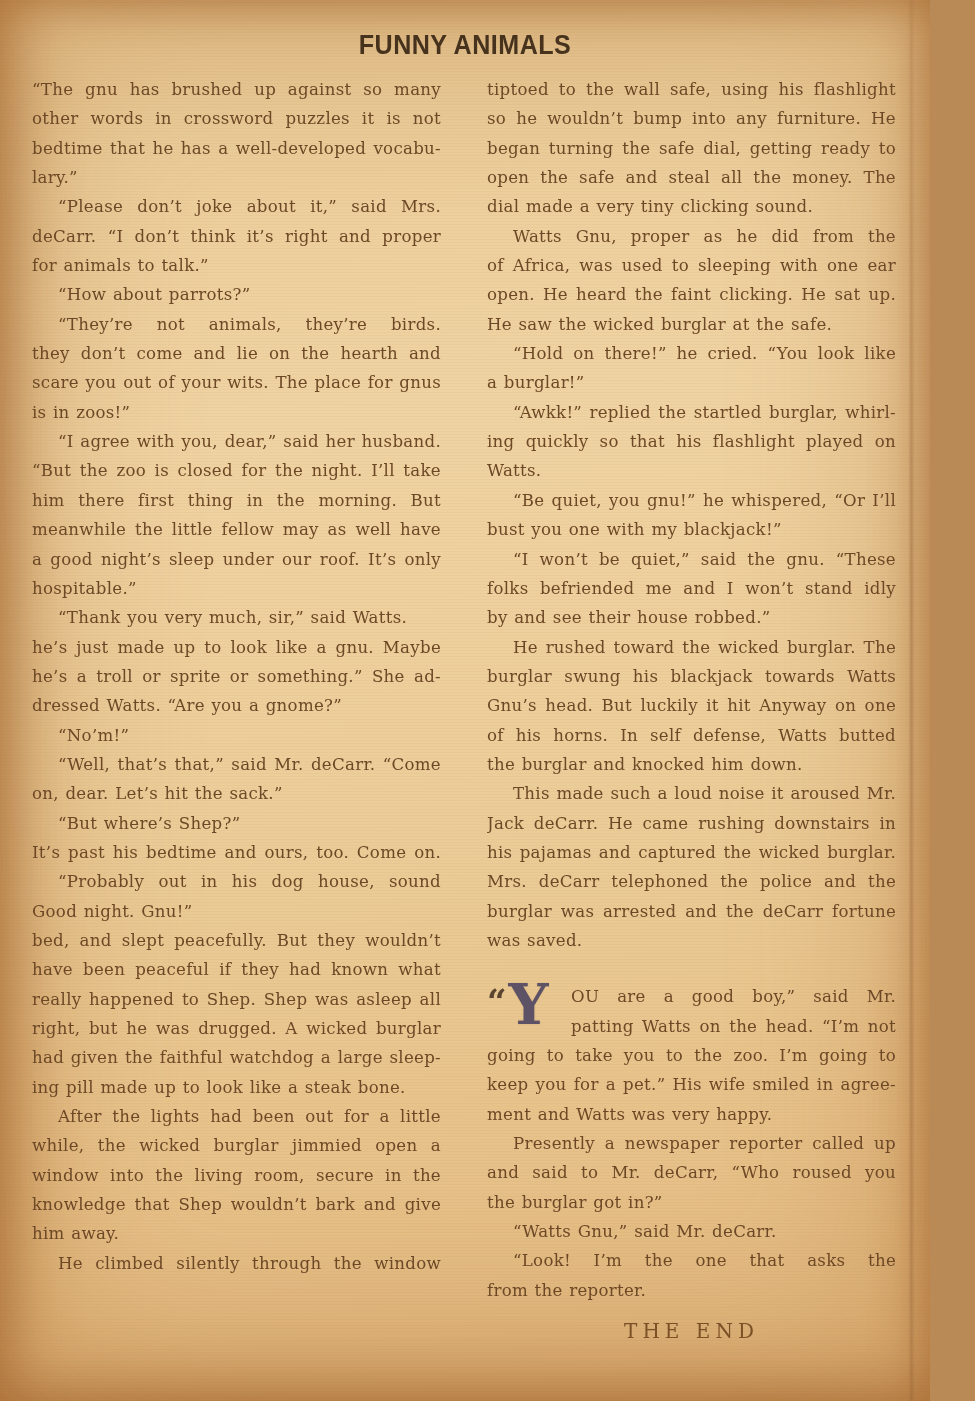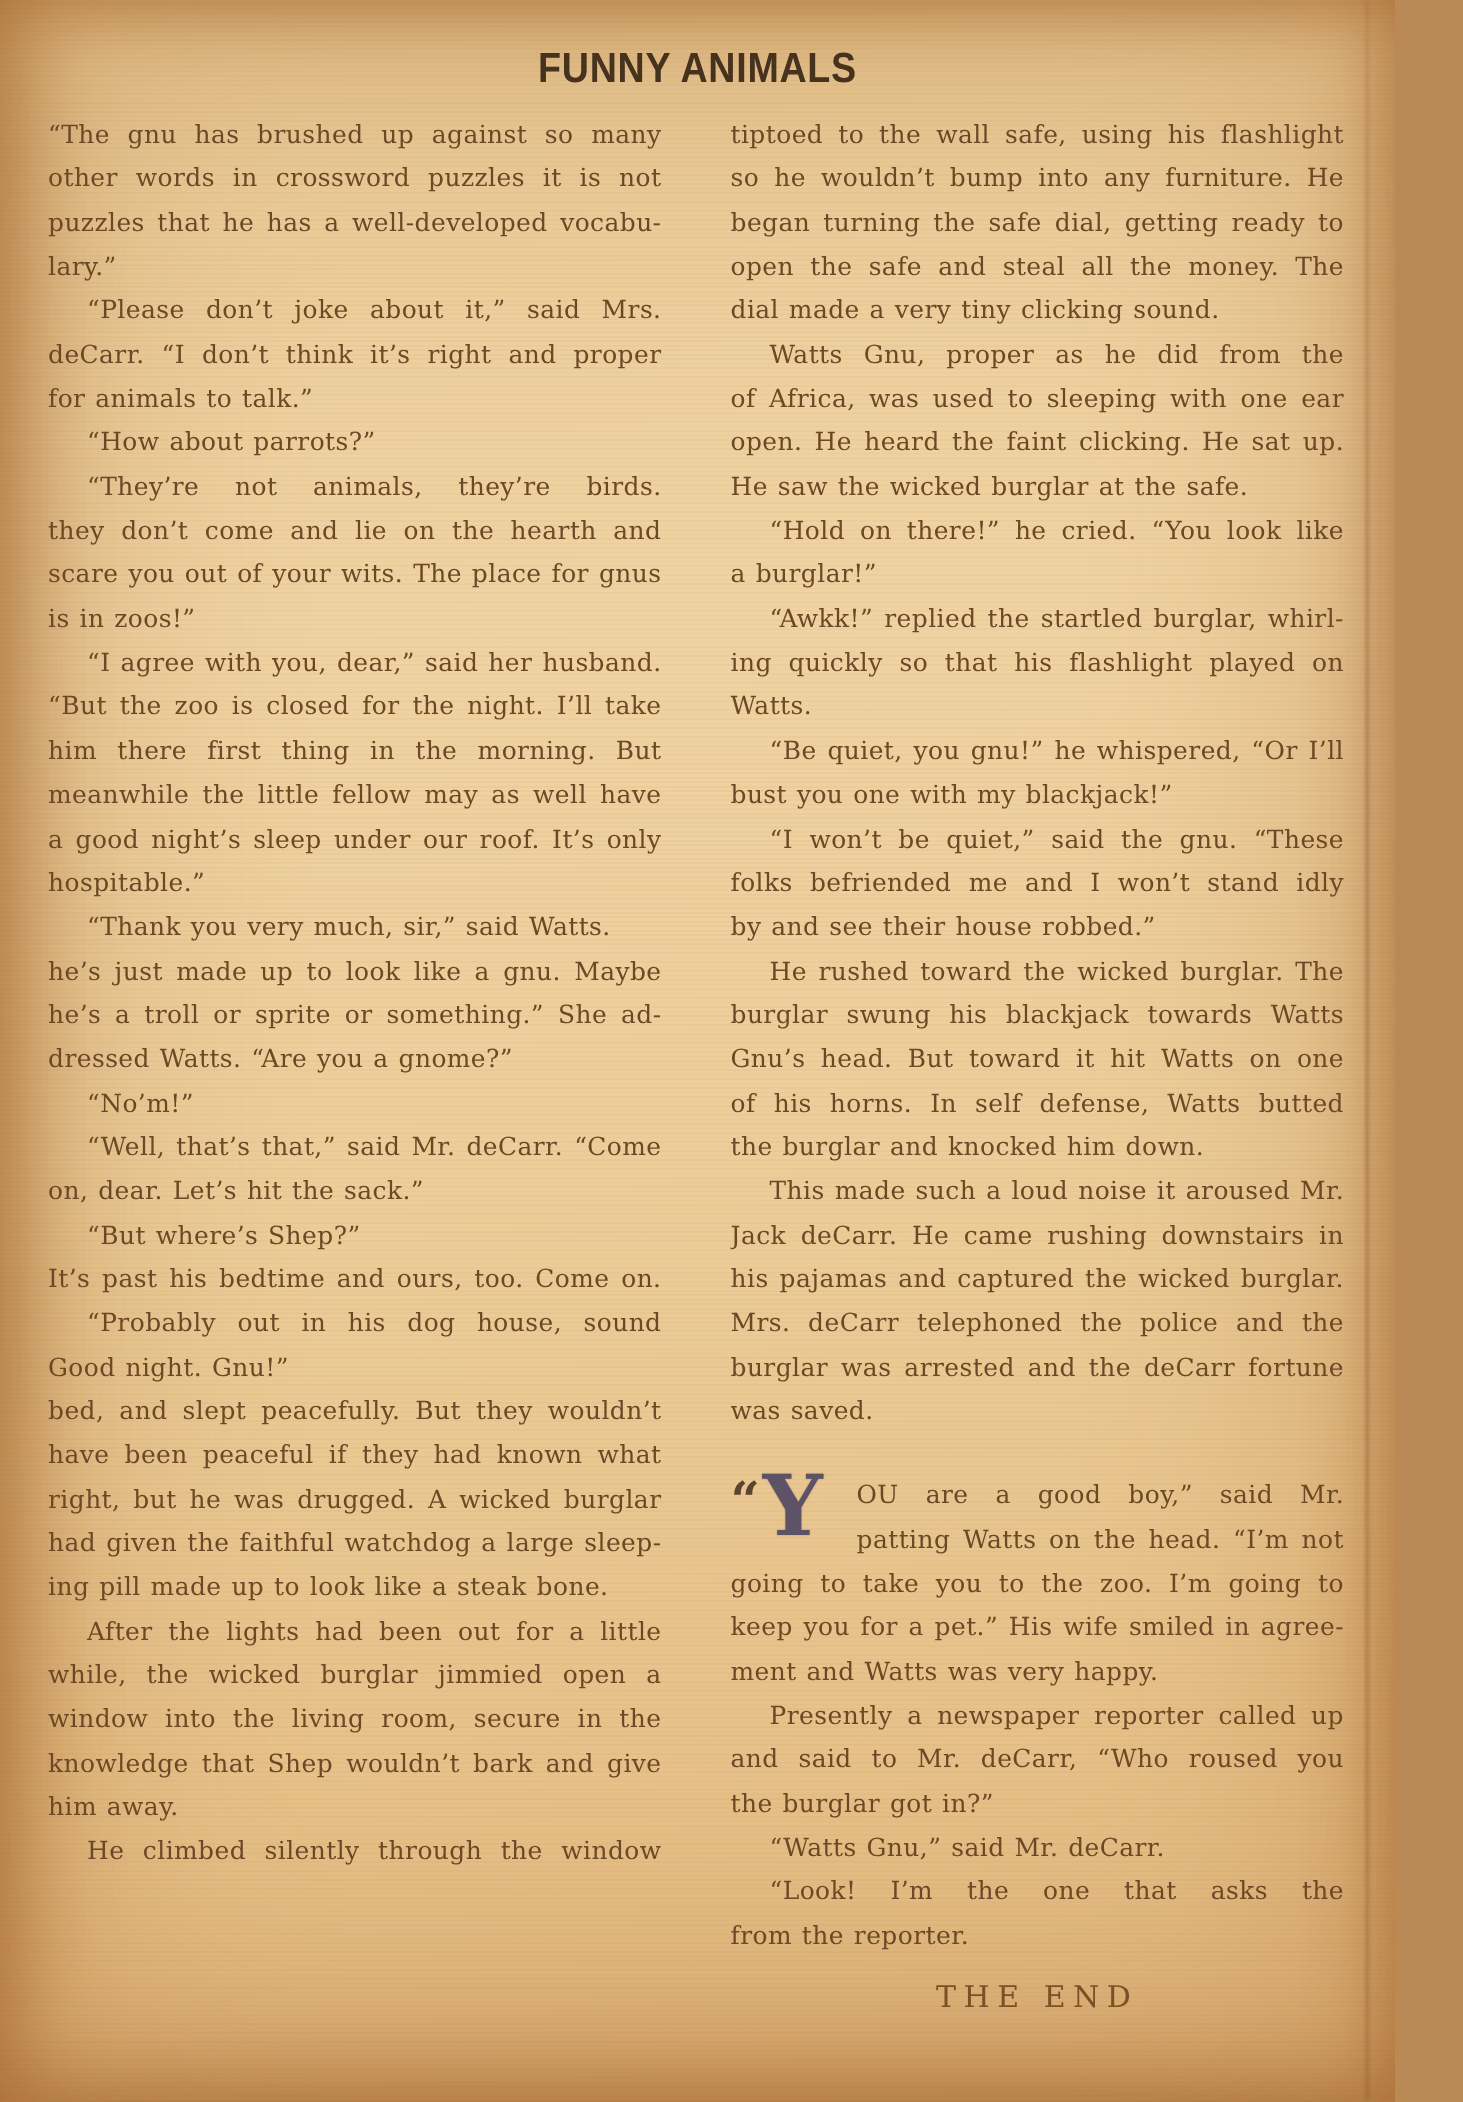--- a/index.html
+++ b/index.html
@@ -87,21 +87,21 @@
 </head>
 <body>
 
 <div class="page">
   <h1 class="title">FUNNY ANIMALS</h1>
   <div class="cols">
     <div class="col" id="col-left">
         <div class="para">
           <div class="line just">“The gnu has brushed up against so many</div>
           <div class="line just">other words in crossword puzzles it is not sur-</div>
-          <div class="line just">puzzles that he has a well-developed vocabu-</div>
+          <div class="line just">bedtime that he has a well-developed vocabu-</div>
           <div class="line">lary.”</div>
         </div>
         <div class="para">
           <div class="line just ind">“Please don’t joke about it,” said Mrs.</div>
           <div class="line just">deCarr. “I don’t think it’s right and proper</div>
           <div class="line">for animals to talk.”</div>
         </div>
         <div class="para">
           <div class="line ind">“How about parrots?”</div>
         </div>
@@ -138,20 +138,21 @@
           <div class="line ind">“But where’s Shep?”</div>
         </div>
         <div class="para">
           <div class="line just">It’s past his bedtime and ours, too. Come on.</div>
           <div class="line just ind">“Probably out in his dog house, sound asleep.</div>
           <div class="line">Good night. Gnu!”</div>
         </div>
         <div class="para">
           <div class="line just">bed, and slept peacefully. But they wouldn’t</div>
           <div class="line just">have been peaceful if they had known what</div>
+          <div class="line just">really happened to Shep. Shep was asleep all</div>
           <div class="line just">right, but he was drugged. A wicked burglar</div>
           <div class="line just">had given the faithful watchdog a large sleep-</div>
           <div class="line">ing pill made up to look like a steak bone.</div>
         </div>
         <div class="para">
           <div class="line just ind">After the lights had been out for a little</div>
           <div class="line just">while, the wicked burglar jimmied open a</div>
           <div class="line just">window into the living room, secure in the</div>
           <div class="line just">knowledge that Shep wouldn’t bark and give</div>
           <div class="line">him away.</div>
@@ -189,21 +190,21 @@
             <div class="line">bust you one with my blackjack!”</div>
           </div>
           <div class="para">
             <div class="line just ind">“I won’t be quiet,” said the gnu. “These</div>
             <div class="line just">folks befriended me and I won’t stand idly</div>
             <div class="line">by and see their house robbed.”</div>
           </div>
           <div class="para">
             <div class="line just ind">He rushed toward the wicked burglar. The</div>
             <div class="line just">burglar swung his blackjack towards Watts</div>
-            <div class="line just">Gnu’s head. But toward it hit Watts on one</div>
+            <div class="line just">Gnu’s head. But luckily it hit Anyway on one</div>
             <div class="line just">of his horns. In self defense, Watts butted</div>
             <div class="line">the burglar and knocked him down.</div>
           </div>
           <div class="para">
             <div class="line just ind">This made such a loud noise it aroused Mr.</div>
             <div class="line just">Jack deCarr. He came rushing downstairs in</div>
             <div class="line just">his pajamas and captured the wicked burglar.</div>
             <div class="line just">Mrs. deCarr telephoned the police and the</div>
             <div class="line just">burglar was arrested and the deCarr fortune</div>
             <div class="line">was saved.</div>

